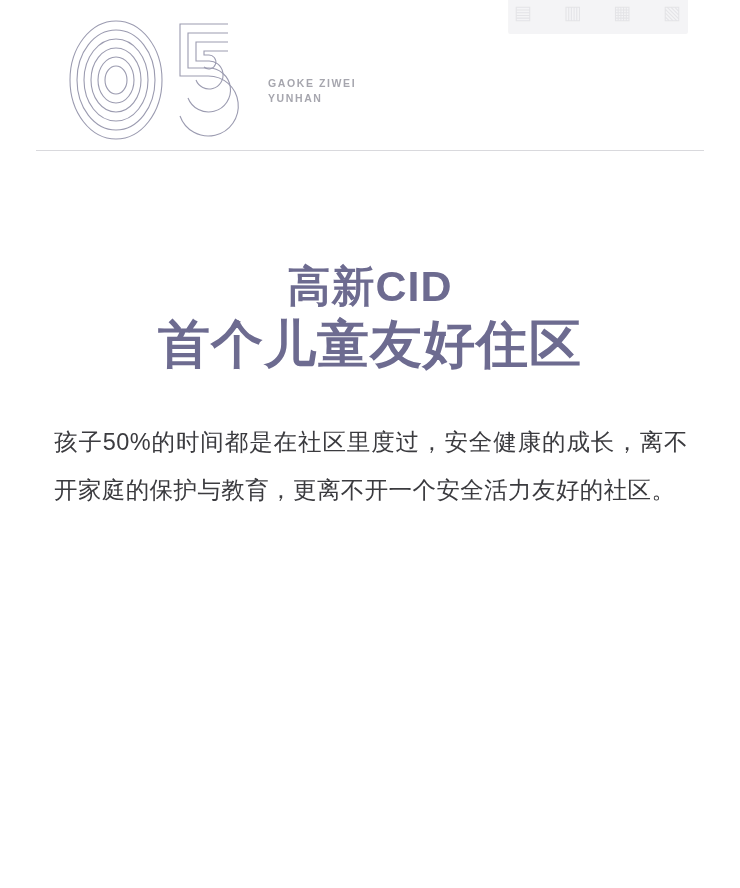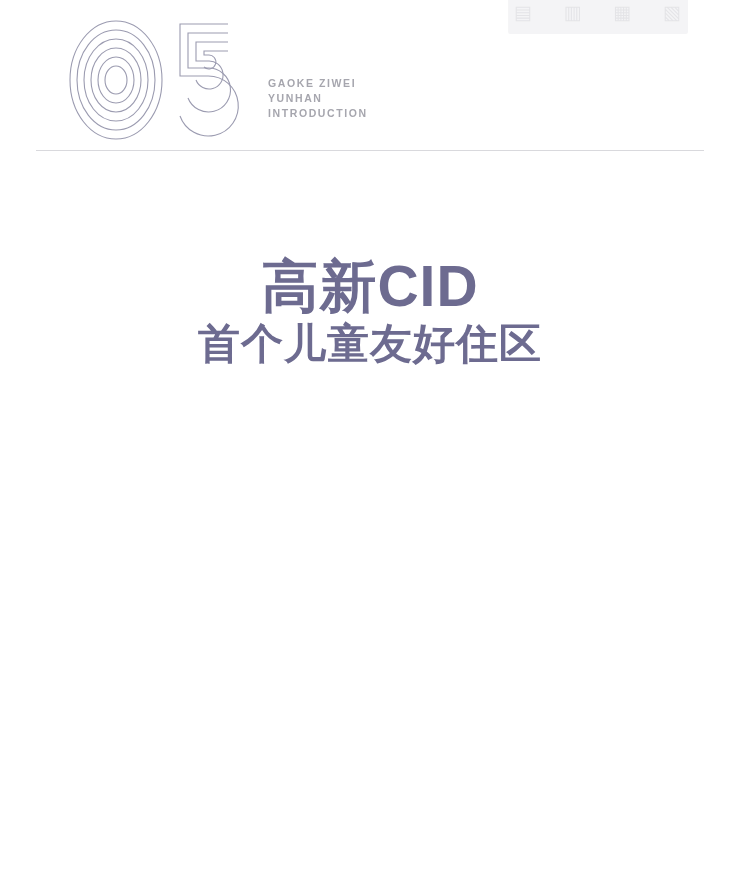--- a/index.html
+++ b/index.html
@@ -91,25 +91,25 @@
     left: 0;
     width: 740px;
     text-align: center;
   }
   .title-line {
     color: #6d6b90;
     font-weight: 700;
     letter-spacing: 1px;
   }
   .title-line1 {
-    font-size: 57px;
+    font-size: 43px;
     line-height: 56px;
   }
   .title-line2 {
-    font-size: 42px;
+    font-size: 52px;
     line-height: 60px;
   }
 
   
   .body-block {
     position: absolute;
     top: 418px;
     left: 54px;
     width: 634px;
   }
@@ -152,27 +152,27 @@
           <path d="M168 15 H128 V50 h20 a22 22 0 1 1 -20 30"></path>
           <path d="M168 24 H136 V43 h12 a14 14 0 1 1 -12 19"></path>
           <path d="M168 33 H144 V37 h4 a7 7 0 1 1 -4 12"></path>
         </g>
       </svg>
     </div>
 
     <div class="eng-lines">
       <div>GAOKE ZIWEI</div>
       <div>YUNHAN</div>
-      <div>INTRODUCTION</div>
     </div>
   </div>
 
   <div class="head-rule"></div>
 
   <div class="title-block">
     <div class="title-line title-line1">高新CID</div>
     <div class="title-line title-line2">首个儿童友好住区</div>
   </div>
 
   <div class="body-block">
+    <p class="body-para">孩子50%的时间都是在社区里度过，安全健康的成长，离不开家庭的保护与教育，更离不开一个安全活力友好的社区。</p>
   </div>
 
 </div>
 
 </body></html>

